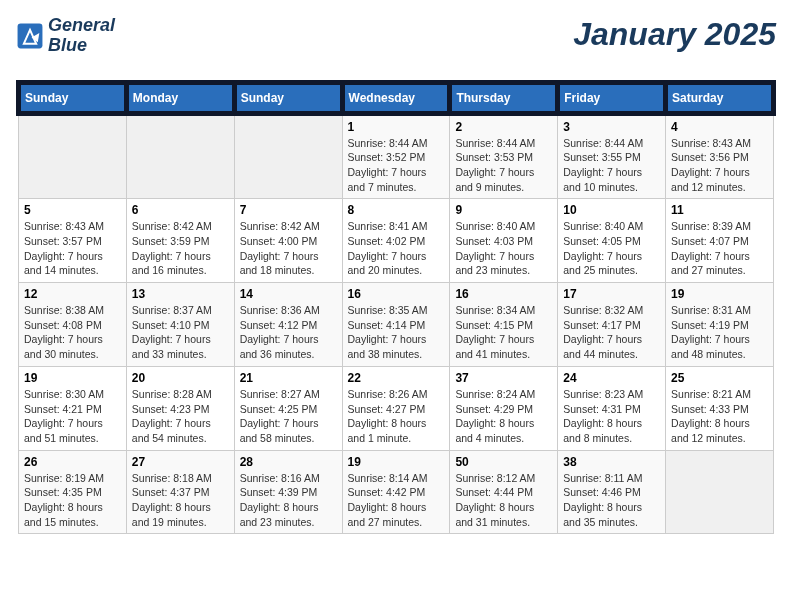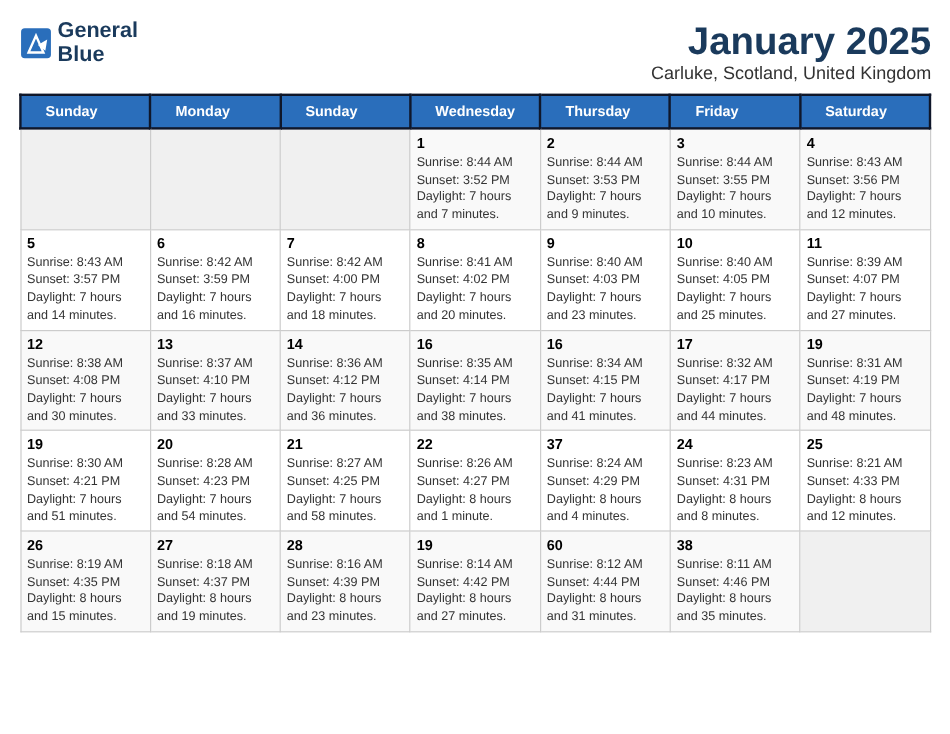--- a/index.html
+++ b/index.html
@@ -7,21 +7,22 @@
       font-family: Arial, sans-serif;
       background: #fff;
       width: 792px;
       min-height: 612px;
       padding: 16px;
     }
     .header {
       display: flex;
       justify-content: space-between;
       align-items: flex-start;
-      margin-bottom: 8px;
+      margin-bottom: 24px;
+      font-style: italic;
     }
     .logo {
       display: flex;
       align-items: center;
       gap: 4px;
     }
     .logo-text {
       font-size: 18px;
       font-weight: bold;
       color: #1a3a5c;
@@ -49,23 +50,23 @@
     table {
       width: 100%;
       border-collapse: collapse;
       font-size: 11px;
     }
     thead tr th {
       background: #2a6ebb;
       color: #fff;
       font-weight: bold;
       font-size: 12px;
-      padding: 6px 20px;
+      padding: 6px 4px;
       text-align: left;
-      border: 2px solid #0f172a;
+      border: 5px solid #0f172a;
     }
     tbody tr td {
       border: 1px solid #ccc;
       vertical-align: top;
       padding: 4px 5px;
       width: calc(100% / 7);
       height: 80px;
     }
     tbody tr:nth-child(odd) td {
       background: #f9f9f9;
@@ -98,21 +99,20 @@
       <polygon points="10,28 18,10 26,28" fill="none" stroke="white" stroke-width="2.5"></polygon>
       <polygon points="20,20 30,14 28,26" fill="white"></polygon>
     </svg>
     <div class="logo-text">
       <span>General</span>
       <span>Blue</span>
     </div>
   </div>
   <div class="title-block">
     <div class="cal-title">January 2025</div>
-    <div class="cal-subtitle">Carluke, Scotland, United Kingdom</div>
   </div>
 </div>
 
 <table>
   <thead>
     <tr>
     <th>Sunday</th>
         <th>Monday</th>
         <th>Sunday</th>
         <th>Wednesday</th>
@@ -244,21 +244,21 @@
         </td>
         <td>
           <div class="day-num">28</div>
           <div class="day-info">Sunrise: 8:16 AM<br>Sunset: 4:39 PM<br>Daylight: 8 hours and 23 minutes.</div>
         </td>
         <td>
           <div class="day-num">19</div>
           <div class="day-info">Sunrise: 8:14 AM<br>Sunset: 4:42 PM<br>Daylight: 8 hours and 27 minutes.</div>
         </td>
         <td>
-          <div class="day-num">60</div>
+          <div class="day-num">50</div>
           <div class="day-info">Sunrise: 8:12 AM<br>Sunset: 4:44 PM<br>Daylight: 8 hours and 31 minutes.</div>
         </td>
         <td>
           <div class="day-num">38</div>
           <div class="day-info">Sunrise: 8:11 AM<br>Sunset: 4:46 PM<br>Daylight: 8 hours and 35 minutes.</div>
         </td>
         <td class="empty-cell"></td>
       </tr>
     </tbody>
 </table>

